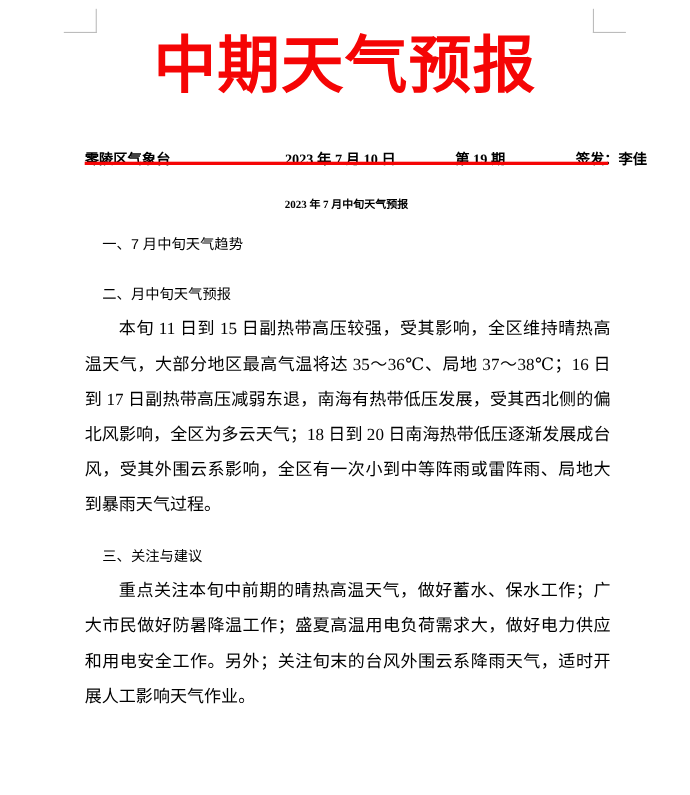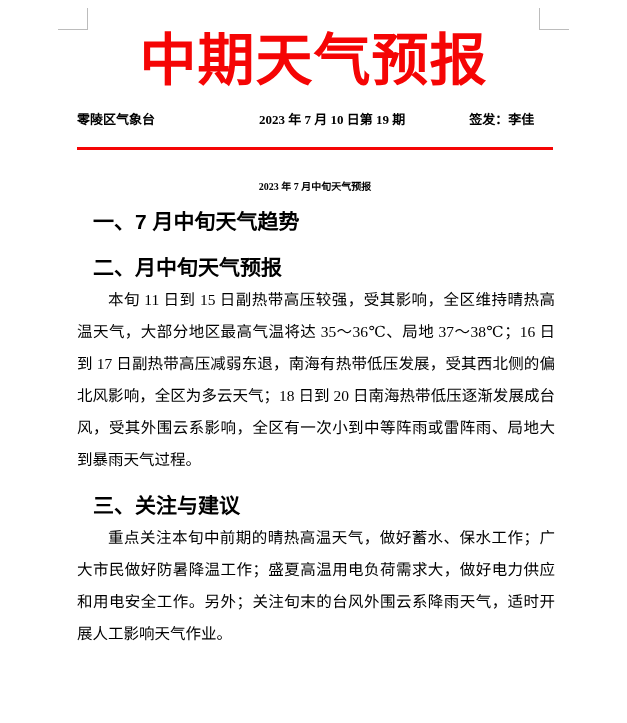--- a/index.html
+++ b/index.html
@@ -60,33 +60,33 @@
     line-height: 68px;
     letter-spacing: 1px;
     color: #f50505;
     white-space: nowrap;
   }
 
   
   .issue-bar {
     position: absolute;
     left: 77px;
-    top: 111px;
+    top: 136px;
     width: 476px;
     display: flex;
     align-items: baseline;
     font-family: "Liberation Serif", "DejaVu Serif", serif;
     font-weight: bold;
     font-size: 13px;
     line-height: 18px;
     white-space: nowrap;
   }
   .issue-office { flex: 0 0 auto; }
   .issue-date   { flex: 0 0 auto; margin-left: 104px; }
-  .issue-number { flex: 0 0 auto; }
+  .issue-number { flex: 0 0 auto; margin-left: 54px; }
   .issue-signer { flex: 0 0 auto; margin-left: 64px; }
 
   .issue-rule {
     position: absolute;
     left: 77px;
     top: 147px;
     width: 476px;
     height: 3px;
     background: #f50505;
   }
@@ -107,22 +107,22 @@
 
   .content {
     position: absolute;
     left: 77px;
     top: 205px;
     width: 478px;
   }
 
   .section-heading {
     font-family: "Liberation Sans", "DejaVu Sans", sans-serif;
-    font-weight: bold;
-    font-size: 21px;
+    font-weight: normal;
+    font-size: 13px;
     line-height: 33px;
     text-indent: 16px;
     margin: 0;
     white-space: nowrap;
   }
 
   .para {
     font-family: "Liberation Serif", "DejaVu Serif", serif;
     font-size: 15.5px;
     line-height: 32px;

